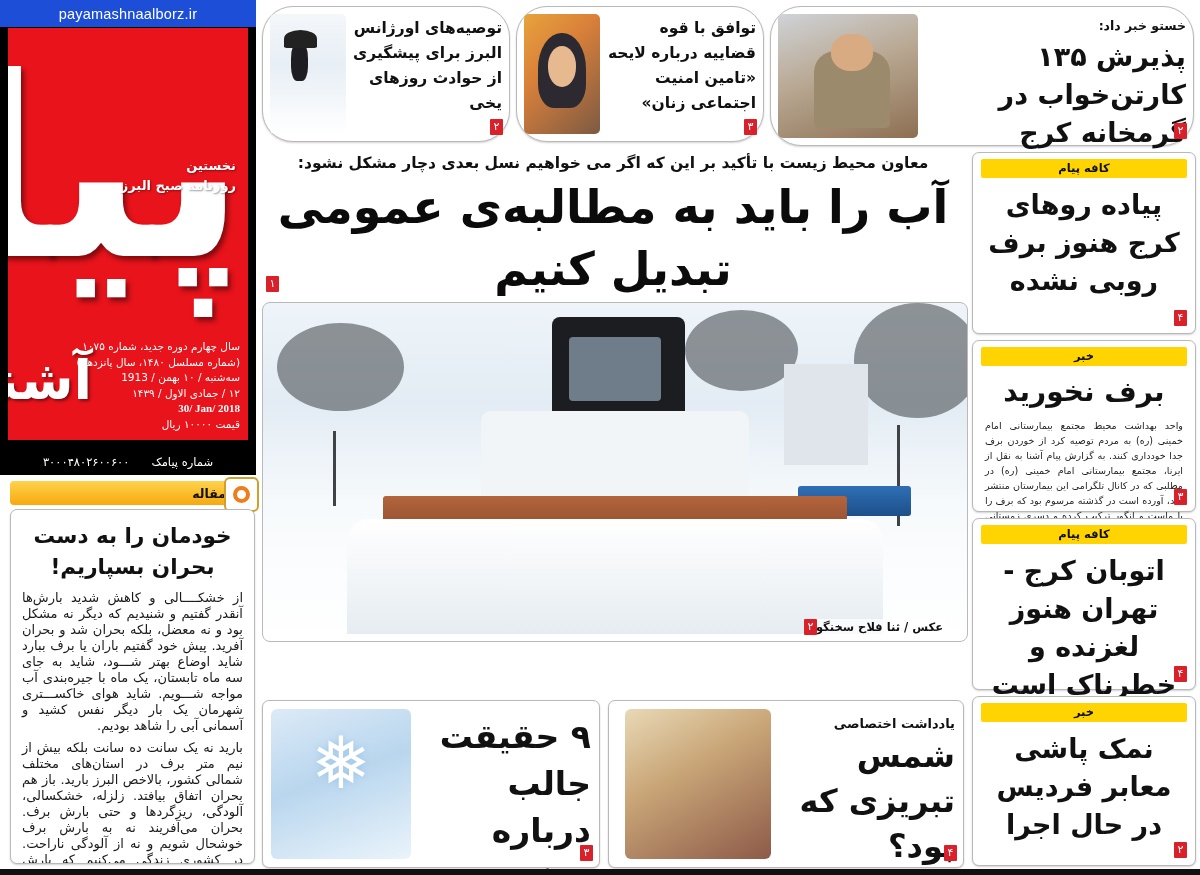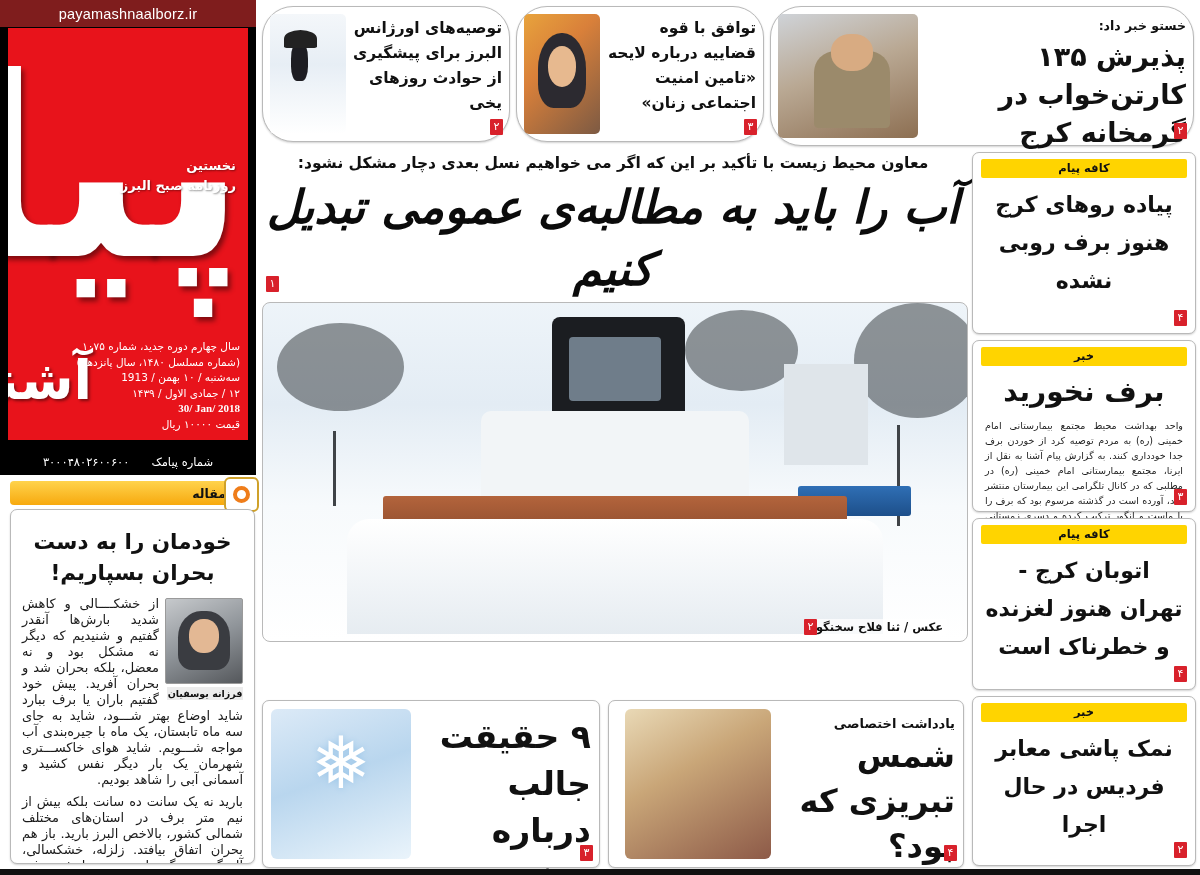--- a/index.html
+++ b/index.html
@@ -27,21 +27,21 @@
     font-family:"DejaVu Sans",sans-serif;
   }
   .kicker{font-size:12.5px;color:#111;font-weight:bold;}
 
   
   .masthead{
     position:absolute;left:0;top:0;width:256px;height:475px;
     background:#000;box-sizing:border-box;
   }
   .url-bar{
-    height:27px;background:#7f1d1d;color:#fff;
+    height:27px;background:#1d4ed8;color:#fff;
     display:flex;align-items:center;justify-content:center;
     font-size:14.5px;letter-spacing:.2px;direction:ltr;
     font-family:"Liberation Sans",sans-serif;
   }
   .red-panel{
     position:absolute;left:8px;top:28px;width:240px;height:412px;
     background:#e8131b;overflow:hidden;
   }
   .logo-glyph{
     position:absolute;right:2px;top:-8px;width:236px;height:330px;
@@ -117,21 +117,21 @@
      width:40%;height:40%;background:#e3b894;border-radius:46%;}
 
   
   .lead{position:absolute;left:262px;top:152px;width:702px;}
   .lead .over{
     direction:rtl;text-align:center;font-size:15.5px;font-weight:bold;
     color:#111;line-height:22px;
   }
   .lead .big{
     direction:rtl;text-align:center;font-weight:bold;color:#0b0b0b;
-    font-size:46px;line-height:62px;letter-spacing:-1.5px;margin-top:2px;font-style:italic;
+    font-size:46px;line-height:62px;letter-spacing:-1.5px;margin-top:2px;
   }
   .lead-photo{
     position:absolute;left:262px;top:302px;width:704px;height:338px;
     border:1px solid #b9b9b9;border-radius:8px;overflow:hidden;
     background:linear-gradient(#eef4f9 0%,#e3ecf4 30%,#f7fafc 60%,#ffffff 100%);
   }
   .snow-bg{position:absolute;inset:0;}
   .tree{position:absolute;bottom:38%;width:3px;background:#3f4347;}
   .canopy{position:absolute;border-radius:50%;background:rgba(60,66,70,.55);}
   .loader-cab{position:absolute;left:41%;top:4%;width:19%;height:34%;
@@ -165,21 +165,21 @@
 
   
   .side{position:absolute;left:972px;width:224px;}
   .side .band{
     background:#ffd400;color:#111;text-align:center;
     font-size:11.5px;font-weight:bold;line-height:19px;height:19px;
     direction:rtl;border-radius:2px;margin:6px 8px 0 8px;
   }
   .side .t{
     direction:rtl;text-align:center;font-weight:bold;color:#111;
-    font-size:22px;line-height:38px;padding:8px 10px 0 10px;letter-spacing:-.9px;
+    font-size:27px;line-height:38px;padding:8px 10px 0 10px;letter-spacing:-.9px;
   }
   .side .body{
     direction:rtl;text-align:justify;color:#1c1c1c;
     font-size:9.6px;line-height:15px;padding:6px 12px 0 12px;
   }
 
   
   .edit-band{
     position:absolute;left:10px;top:481px;width:245px;height:24px;
     background:linear-gradient(#ffd34d,#f7a90e);border-radius:4px;
@@ -189,21 +189,21 @@
   .edit-band span{font-size:12.5px;font-weight:bold;color:#111;}
   .eye{
     position:absolute;right:-4px;top:-4px;width:31px;height:31px;
     background:#fff;border:2px solid #cfa12a;border-radius:6px;
     display:flex;align-items:center;justify-content:center;
   }
   .eye i{display:block;width:17px;height:17px;border-radius:50%;
     border:4px solid #ef7d1a;box-sizing:border-box;}
   .editorial{
     position:absolute;left:10px;top:509px;width:245px;height:355px;
-    padding:16px 11px;overflow:hidden;
+    padding:10px 11px;overflow:hidden;
   }
   .editorial h2{
     margin:0 0 8px 0;direction:rtl;text-align:center;
     font-size:21.5px;line-height:31px;font-weight:bold;color:#111;letter-spacing:-.6px;
   }
   .author-box{float:right;width:76px;margin:2px 0 4px 8px;text-align:center;}
   .author-box .ph-author{width:76px;height:84px;border:1px solid #9a9a9a;border-radius:2px;position:relative;}
   .author-box .nm{direction:rtl;font-size:9.5px;font-weight:bold;color:#111;
      background:#ececec;margin-top:3px;padding:1px 0;}
   .editorial p{
@@ -333,24 +333,20 @@
   <div class="edit-band">
     <span>سرمقاله</span>
     <div class="eye">
         <i></i>
       </div>
   </div>
 
   <div class="editorial card">
     <h2>خودمان را به دست بحران بسپاریم!</h2>
 
-    <div class="author-box">
-      <div class="ph-author"></div>
-      <div class="nm">فرزانه یوسفیان</div>
-    </div>
 
     <p>از خشکــــالی و کاهش شدید بارش‌ها آنقدر گفتیم و شنیدیم که دیگر نه مشکل بود و نه معضل، بلکه بحران شد و بحران آفرید. پیش خود گفتیم باران یا برف ببارد شاید اوضاع بهتر شـــود، شاید به جای سه ماه تابستان، یک ماه با جیره‌بندی آب مواجه شـــویم. شاید هوای خاکســـتری شهرمان یک بار دیگر نفس کشید و آسمانی آبی را شاهد بودیم.</p>
     <p>بارید نه یک سانت ده سانت بلکه بیش از نیم متر برف در استان‌های مختلف شمالی کشور، بالاخص البرز بارید. باز هم بحران اتفاق بیافتد. زلزله، خشکسالی، آلودگی، ریزگردها و حتی بارش برف. بحران می‌آفریند نه به بارش برف خوشحال شویم و نه از آلودگی ناراحت. در کشوری زندگی می‌کنیم که بارش نعمت‌های الهی هم برایمان خاطره‌ای تلخ باقی می‌گذارد.</p>
 
   </div>
 
   <div class="bottom card" style="left:262px;width:338px;">
     <div class="txt" style="font-size:33px;line-height:47px;letter-spacing:-1.2px;padding-top:4px;">۹ حقیقت جالب درباره برف</div>
     <div class="ph ph-snowflake">
       <div class="flake">❅</div>

